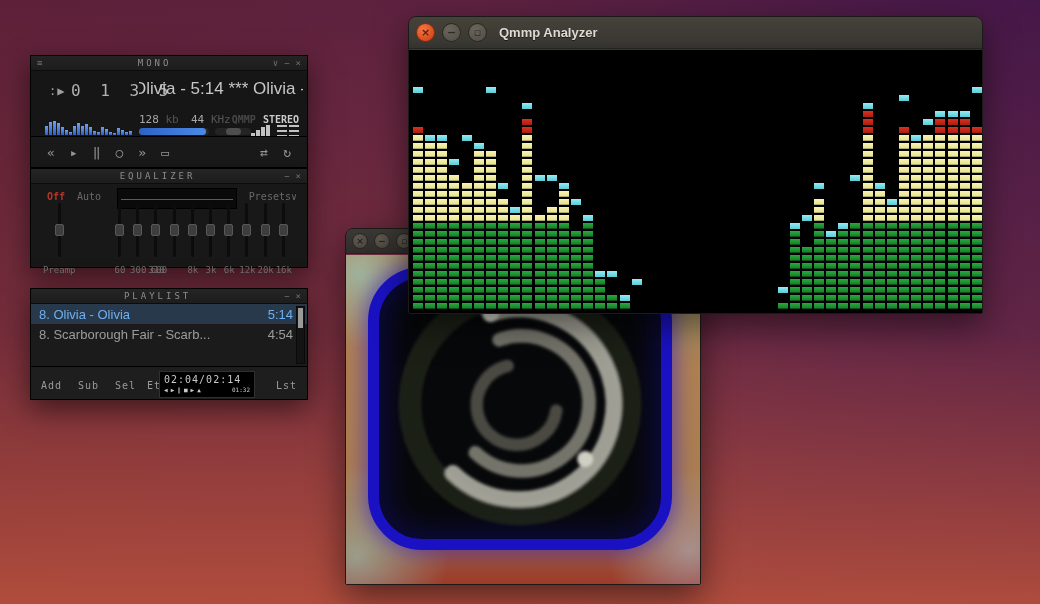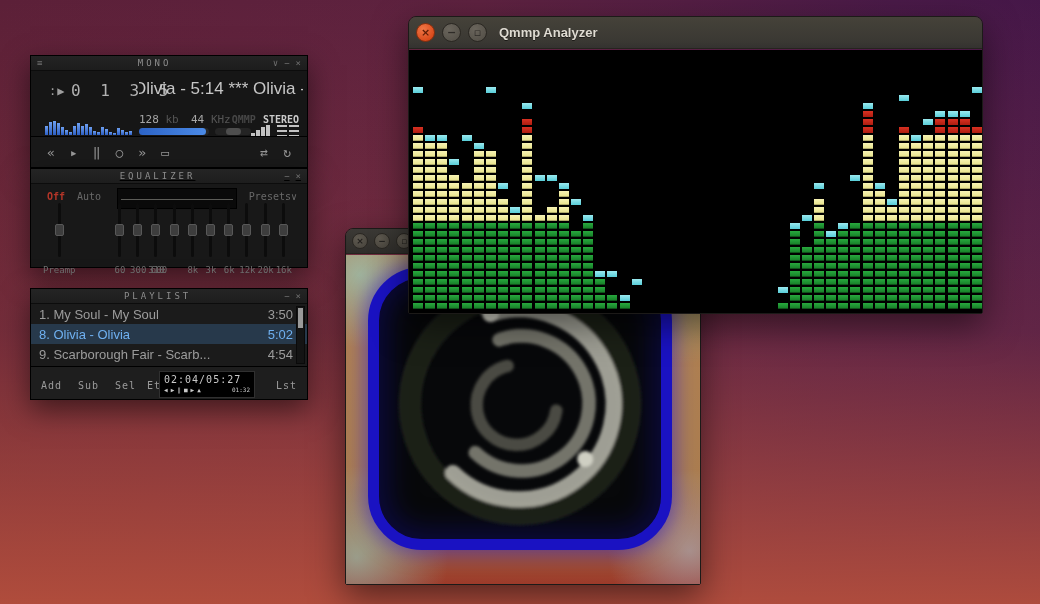--- a/index.html
+++ b/index.html
@@ -55,21 +55,21 @@
 
   
   .qwin { position: absolute; left: 30px; width: 278px; background: #181818;
           border: 1px solid #000; box-shadow: 0 10px 26px rgba(0,0,0,.5); z-index: 4;
           font-family: "DejaVu Sans Mono", monospace; }
   .qbar { height: 15px; background: linear-gradient(#242424, #1d1d1d); display: flex; align-items: center;
           padding: 0 6px; border-bottom: 1px solid #0c0c0c; }
   .qbar .qtitle { flex: 1; text-align: center; font: 9px "DejaVu Sans Mono", monospace; letter-spacing: 3px; color: #8d8d8d; }
   .qbar .qglyph { color: #6f6f6f; font-size: 9px; margin-left: 6px; line-height: 1; }
   #main-win { top: 55px; height: 113px; }
-  #eq-win   { top: 168px; height: 100px; text-decoration: underline; }
+  #eq-win   { top: 168px; height: 100px; }
   #pl-win   { top: 288px; height: 112px; }
 
   
   #display { position: absolute; left: 0; right: 0; top: 15px; height: 65px; background: #161616; }
   #play-state { position: absolute; left: 18px; top: 13px; color: #9f9f9f; font-size: 12px; }
   #play-state::before { content: ":"; color: #9f9f9f; margin-right: 1px; }
   #time-digits { position: absolute; left: 40px; top: 10px; font: 16px "DejaVu Sans Mono", monospace;
                  color: #b2b2b2; letter-spacing: 5px; }
   #ticker { position: absolute; left: 108px; right: 4px; top: 8px; overflow: hidden; white-space: nowrap;
             font: 17px "Liberation Sans", sans-serif; color: #c6c6c6; }
@@ -972,43 +972,39 @@
       <span class="eq-label" style="left: 252.8px;">16k</span>
     </div>
 
   <div class="qwin" id="pl-win">
     <div class="qbar">
       <span class="qtitle">PLAYLIST</span>
       <span class="qglyph">−</span>
       <span class="qglyph">×</span>
     </div>
     <div id="pl-list">
-        <div class="pl-row">
-          <span class="t">1. My Soul - My Soul</span>
-          <span>3:50</span>
-        </div>
         <div class="pl-row sel">
           <span class="t">8. Olivia - Olivia</span>
-          <span>5:02</span>
+          <span>5:14</span>
         </div>
         <div class="pl-row">
-          <span class="t">9. Scarborough Fair - Scarb...</span>
+          <span class="t">8. Scarborough Fair - Scarb...</span>
           <span>4:54</span>
         </div>
       </div>
     <div id="pl-scroll">
         <div class="thumb"></div>
       </div>
     <div id="pl-bottom">
       <span class="pl-btn" style="left:10px">Add</span>
       <span class="pl-btn" style="left:47px">Sub</span>
       <span class="pl-btn" style="left:84px">Sel</span>
       <span class="pl-btn" style="left:116px">Etc</span>
       <div id="pl-display">
-        <div id="pl-time">02:04/05:27</div>
+        <div id="pl-time">02:04/02:14</div>
         <div id="pl-mini">
 
         <span>◀</span>
             <span>▶</span>
             <span>‖</span>
             <span>■</span>
             <span>▶</span>
             <span>▲</span>
             <span id="pl-elapsed">01:32</span>
           </div>

